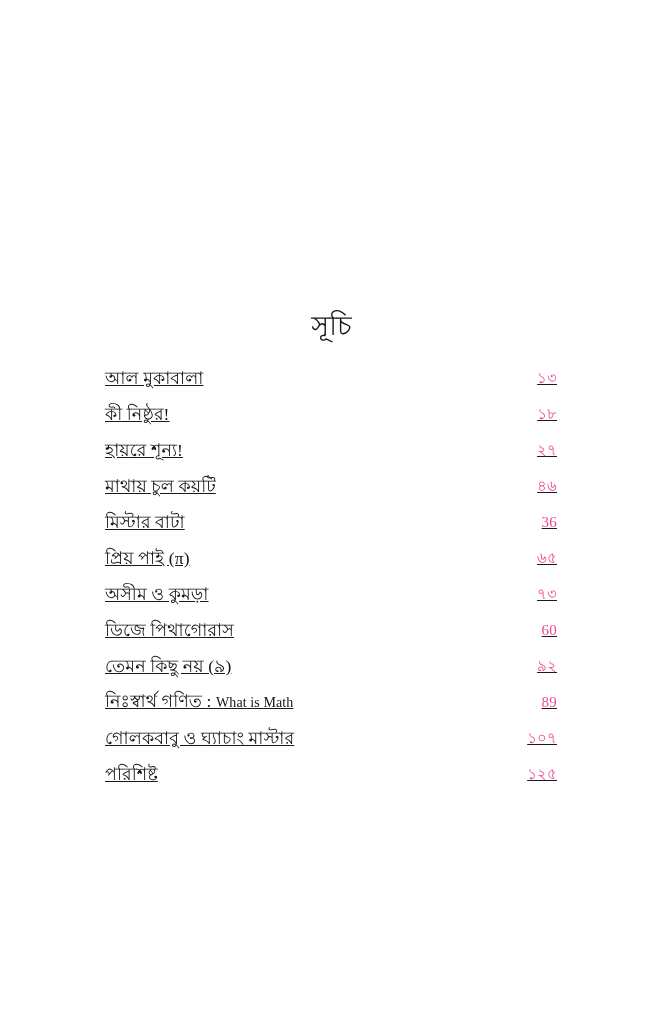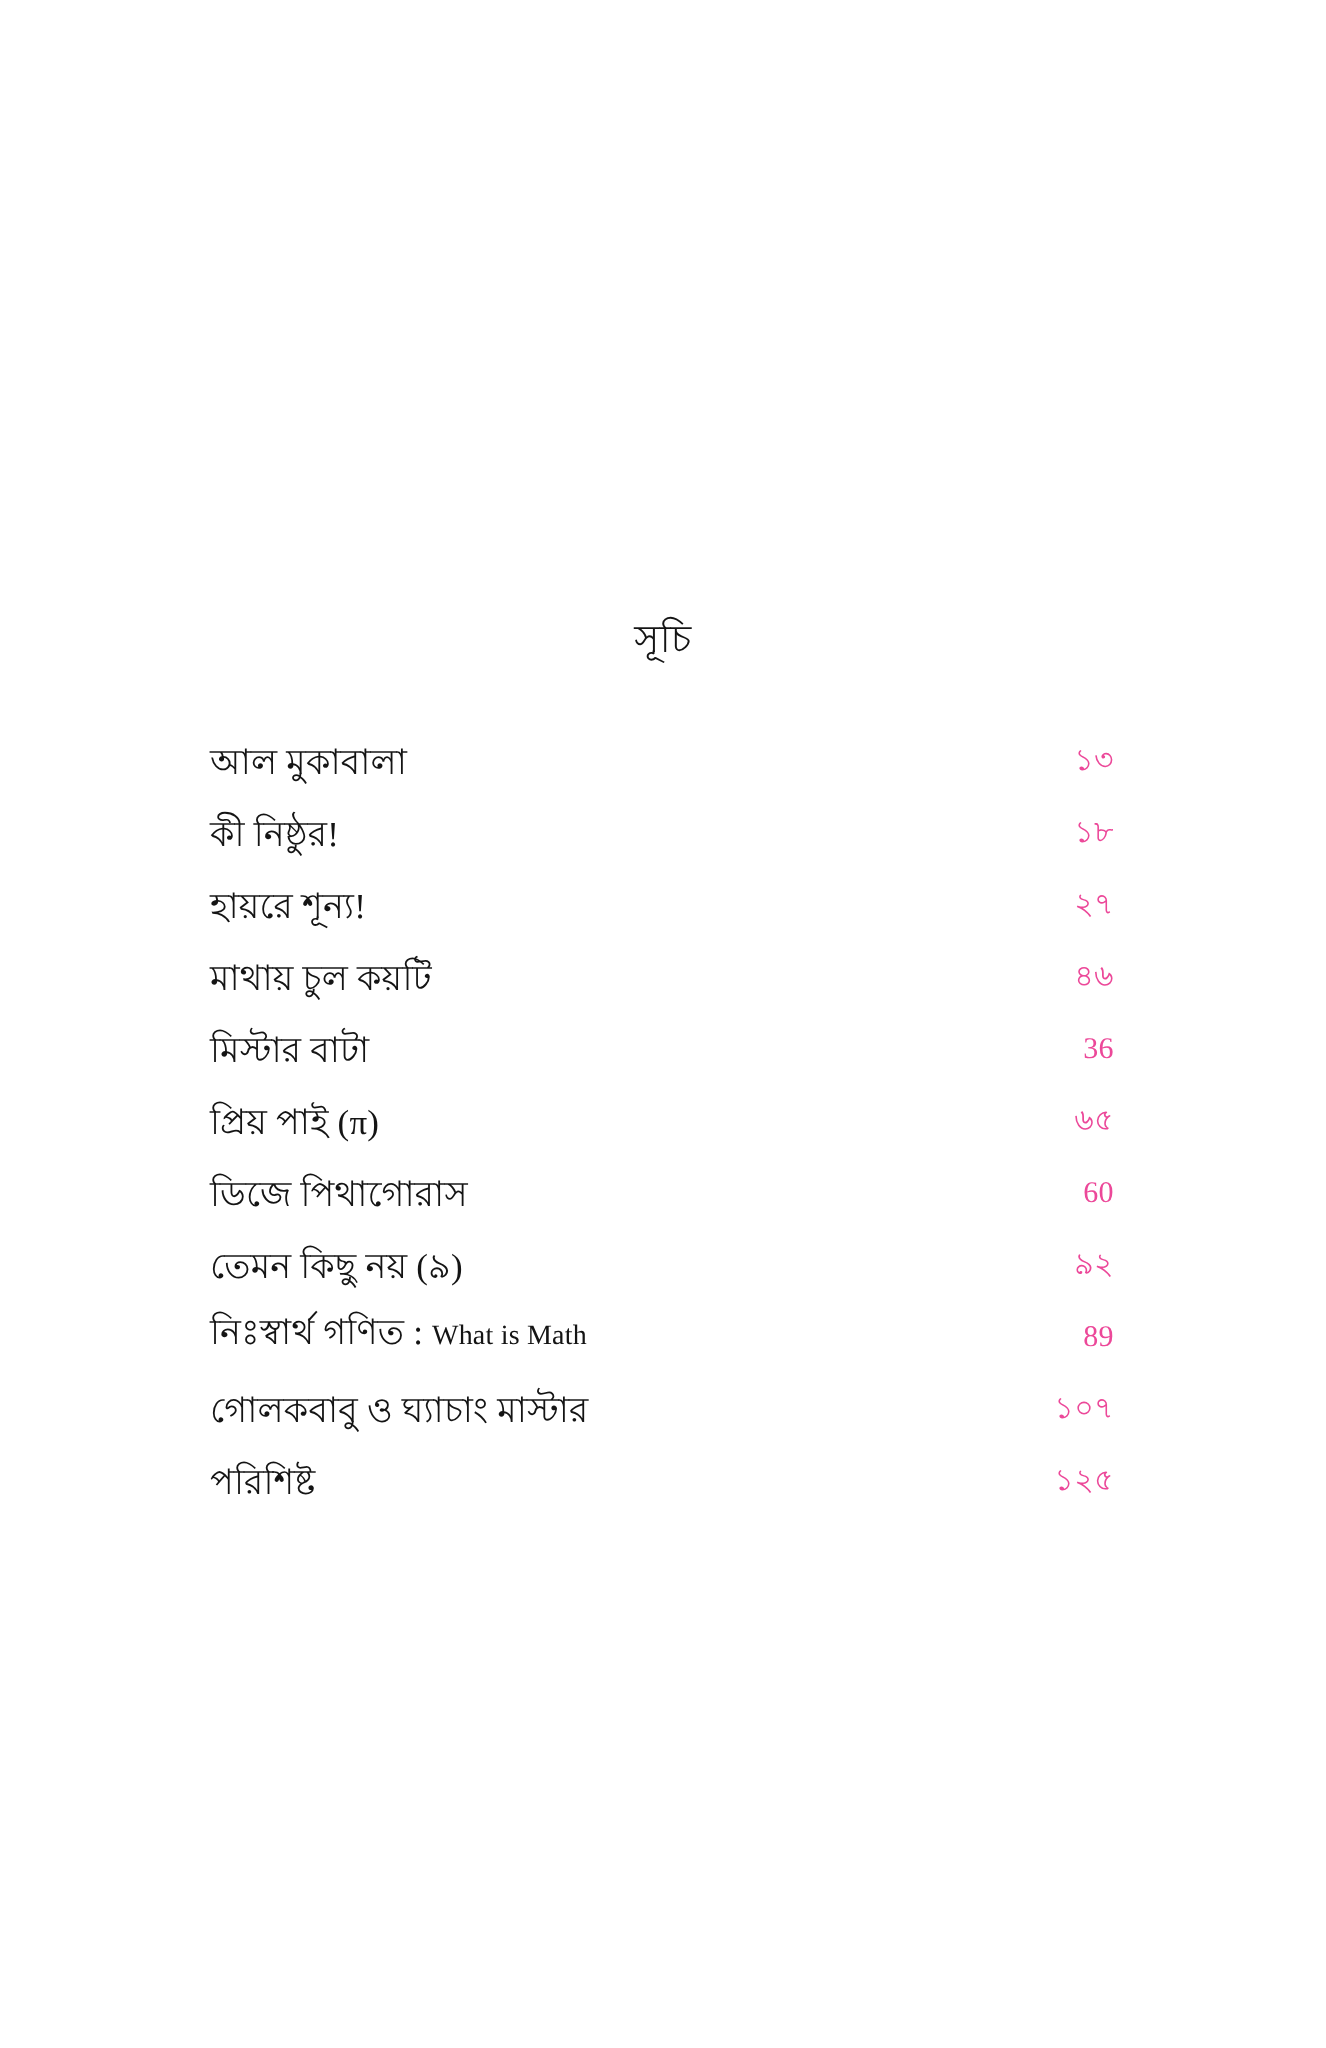--- a/index.html
+++ b/index.html
@@ -25,45 +25,46 @@
     box-sizing: border-box;
   }
 
   
   .toc-title {
     position: absolute;
     top: 292px;
     left: 0;
     width: 663px;
     text-align: center;
-    font-size: 19px;
+    font-size: 27px;
     line-height: 32px;
     font-weight: 400;
     letter-spacing: 0.2px;
     color: #141414;
   }
 
   
   .toc-list {
     position: absolute;
     top: 360px;
     left: 105px;
     width: 452px;
     margin: 0;
     padding: 0;
     list-style: none;
   }
 
   .toc-entry {
     display: flex;
-    align-items: flex-end;
+    align-items: center;
     justify-content: space-between;
     height: 36px;
     line-height: 30px;
     white-space: nowrap;
+    text-decoration: underline;
   }
 
   .toc-entry-title {
     font-size: 17.5px;
     color: #141414;
     letter-spacing: 0.1px;
   }
 
   
   .toc-entry-title .latin {
@@ -107,20 +108,24 @@
       </li>
       <li class="toc-entry">
         <span class="toc-entry-title">মিস্টার বাটা</span>
         <span class="toc-entry-page">36</span>
       </li>
       <li class="toc-entry">
         <span class="toc-entry-title">প্রিয় পাই (π)</span>
         <span class="toc-entry-page">৬৫</span>
       </li>
       <li class="toc-entry">
+        <span class="toc-entry-title">অসীম ও কুমড়া</span>
+        <span class="toc-entry-page">৭৩</span>
+      </li>
+      <li class="toc-entry">
         <span class="toc-entry-title">ডিজে পিথাগোরাস</span>
         <span class="toc-entry-page">60</span>
       </li>
       <li class="toc-entry">
         <span class="toc-entry-title">তেমন কিছু নয় (৯)</span>
         <span class="toc-entry-page">৯২</span>
       </li>
       <li class="toc-entry">
         <span class="toc-entry-title">নিঃস্বার্থ গণিত : <span class="latin">What is Math</span></span>
         <span class="toc-entry-page">89</span>

